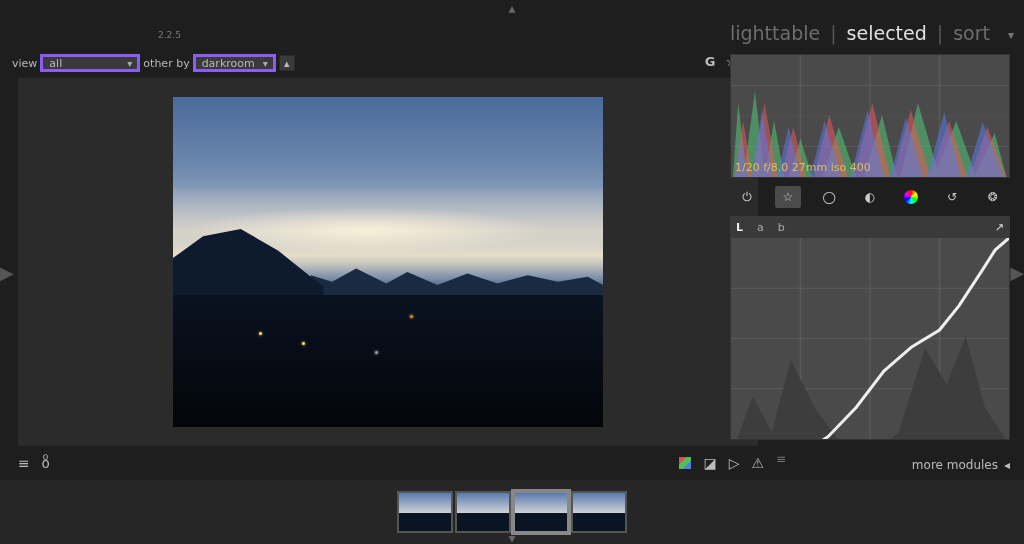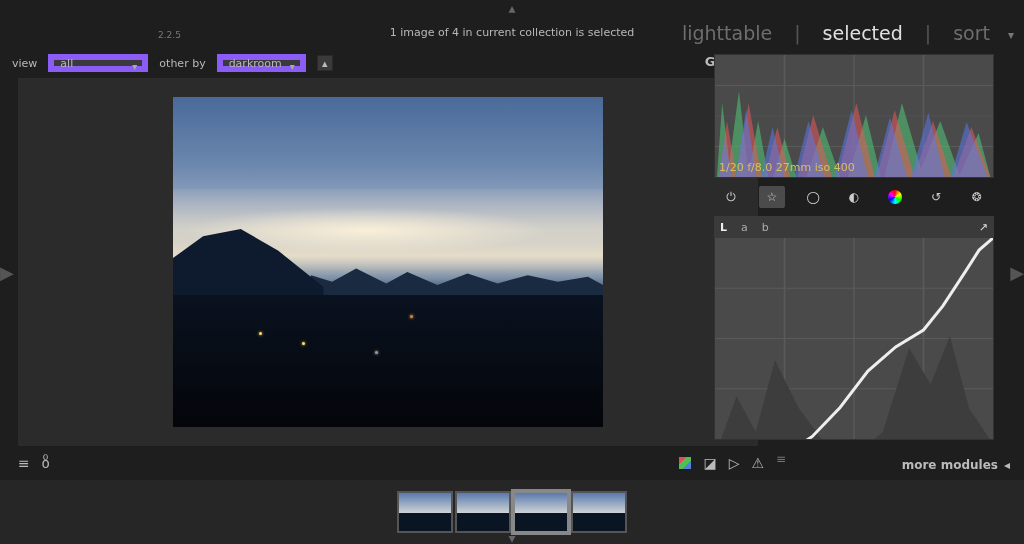--- a/index.html
+++ b/index.html
@@ -15,65 +15,65 @@
   *{box-sizing:border-box;font-family:"DejaVu Sans",Arial,sans-serif;}
   html,body{margin:0;padding:0;width:1024px;height:544px;background:var(--bg);color:var(--fg);overflow:hidden;font-size:12px;}
   
   .top{position:absolute;left:0;top:0;right:0;height:62px;}
   .logo{position:absolute;left:8px;top:5px;display:flex;align-items:center;}
   .logo-svg{width:32px;height:32px;}
   .logo-text{font-size:24px;color:var(--fg-bright);margin-left:6px;font-weight:bold;letter-spacing:.5px;}
   .logo-ver{position:absolute;left:158px;top:30px;font-size:9px;color:var(--fg-dim);}
   .top-center{position:absolute;left:0;right:0;top:26px;text-align:center;font-size:11px;color:var(--fg);}
   .top-center-arrow{position:absolute;left:0;right:0;top:0;text-align:center;color:#666;font-size:14px;cursor:pointer;}
-  .views{position:absolute;right:34px;top:22px;display:flex;align-items:center;font-size:19px;gap:22px;}
+  .views{position:absolute;right:34px;top:22px;display:flex;align-items:center;font-size:19px;gap:10px;}
   .view-link{color:#6e6e6e;cursor:pointer;}
   .view-link.active{color:var(--fg-bright);}
   .view-sep{color:#555;}
   .views-drop{position:absolute;right:10px;top:28px;color:#777;cursor:pointer;}
-  .filterbar{position:absolute;left:12px;top:54px;display:flex;align-items:center;gap:11px;font-size:11px;}
-  .select{background:#3a3a3a;border:6px solid #8b5cf6;color:var(--fg);height:18px;display:inline-flex;align-items:center;padding:0 18px 0 6px;position:relative;cursor:pointer;min-width:80px;}
+  .filterbar{position:absolute;left:12px;top:54px;display:flex;align-items:center;gap:3px;font-size:11px;}
+  .select{background:#3a3a3a;border:3px solid #8b5cf6;color:var(--fg);height:18px;display:inline-flex;align-items:center;padding:0 18px 0 6px;position:relative;cursor:pointer;min-width:80px;}
   .select::after{content:"▾";position:absolute;right:5px;top:1px;color:#aaa;font-size:10px;}
   .sort-asc{width:16px;height:16px;background:#3a3a3a;border:1px solid #2a2a2a;display:inline-flex;align-items:center;justify-content:center;color:#bbb;cursor:pointer;}
   .top-icons{position:absolute;right:266px;top:54px;display:flex;gap:10px;color:#bbb;font-size:13px;align-items:center;}
   .top-icons span{cursor:pointer;}
   
   .left-collapse,.right-collapse{position:absolute;top:50%;transform:translateY(-50%);color:#555;font-size:18px;cursor:pointer;}
   .left-collapse{left:0;}
   .right-collapse{right:0;}
   .center{position:absolute;left:18px;top:78px;width:740px;height:368px;background:#2b2b2b;display:flex;align-items:center;justify-content:center;}
   .photo{width:430px;height:330px;position:relative;overflow:hidden;}
   .sky{position:absolute;inset:0;background:linear-gradient(to bottom,#4a6a9a 0%,#6a86ad 20%,#a7b5c9 40%,#e6ddc8 48%,#7b8fa8 55%,#101a26 62%,#050a12 100%);}
   .clouds{position:absolute;left:0;right:0;top:28%;height:25%;background:radial-gradient(ellipse 60% 40% at 45% 50%,rgba(255,245,220,.85),rgba(200,200,210,0) 70%),linear-gradient(to bottom,rgba(180,180,200,.2),rgba(230,220,200,.7) 50%,rgba(120,130,150,0));}
   .mtn{position:absolute;left:0;bottom:38%;width:35%;height:22%;background:#0e1a2e;clip-path:polygon(0 100%,0 40%,20% 10%,45% 0,70% 30%,100% 80%,100% 100%);}
   .mtn2{position:absolute;left:30%;bottom:40%;width:70%;height:10%;background:#1a2a40;clip-path:polygon(0 100%,3% 40%,10% 60%,18% 20%,28% 65%,35% 30%,45% 70%,55% 35%,65% 65%,75% 40%,85% 60%,95% 45%,100% 70%,100% 100%);}
   .ground{position:absolute;left:0;right:0;bottom:0;height:40%;background:linear-gradient(to bottom,#0a1220,#030509);}
   .light{position:absolute;width:3px;height:3px;background:#f8e070;border-radius:50%;box-shadow:0 0 3px #ffd060;}
   
-  .right{position:absolute;right:30px;top:54px;width:280px;bottom:82px;}
+  .right{position:absolute;right:14px;top:54px;width:280px;bottom:82px;}
   .histo{height:124px;background:#4a4a4a;position:relative;overflow:hidden;border:1px solid #333;}
   .histo-grid{position:absolute;inset:0;background:
     linear-gradient(to right,transparent 24.5%,#5a5a5a 25%,transparent 25.5%,transparent 49.5%,#5a5a5a 50%,transparent 50.5%,transparent 74.5%,#5a5a5a 75%,transparent 75.5%),
     linear-gradient(to bottom,transparent 24.5%,#5a5a5a 25%,transparent 25.5%,transparent 49.5%,#5a5a5a 50%,transparent 50.5%,transparent 74.5%,#5a5a5a 75%,transparent 75.5%);
   }
   .histo svg{position:absolute;inset:0;}
   .histo-info{position:absolute;left:4px;bottom:3px;font-size:11px;color:#d8c060;}
   .modrow{display:flex;justify-content:space-between;padding:8px 4px;gap:4px;}
   .modbtn{width:26px;height:22px;display:flex;align-items:center;justify-content:center;color:#ccc;cursor:pointer;border-radius:2px;}
   .modbtn.active{background:#4b4b4b;}
   .curve-head{display:flex;align-items:center;background:#3a3a3a;height:22px;padding:0 6px;gap:14px;font-size:11px;}
   .curve-head .ch{cursor:pointer;color:#aaa;}
   .curve-head .ch.active{color:#eee;font-weight:bold;}
   .curve-head .arrow{margin-left:auto;color:#ddd;cursor:pointer;}
   .curve{height:202px;background:#4a4a4a;position:relative;border:1px solid #333;border-top:none;overflow:hidden;}
   .curve-grid{position:absolute;inset:0;background:
     linear-gradient(to right,transparent 24.5%,#5a5a5a 25%,transparent 25.5%,transparent 49.5%,#5a5a5a 50%,transparent 50.5%,transparent 74.5%,#5a5a5a 75%,transparent 75.5%),
     linear-gradient(to bottom,transparent 24.5%,#5a5a5a 25%,transparent 25.5%,transparent 49.5%,#5a5a5a 50%,transparent 50.5%,transparent 74.5%,#5a5a5a 75%,transparent 75.5%);
   }
-  .more{position:absolute;right:14px;bottom:72px;font-size:12px;color:#bbb;display:flex;align-items:center;gap:6px;cursor:pointer;font-weight:bold;}
+  .more{position:absolute;right:14px;bottom:72px;font-size:12px;color:#bbb;display:flex;align-items:center;gap:6px;cursor:pointer;}
   .more-handle{position:absolute;right:238px;bottom:78px;color:#777;font-size:12px;}
   
   .btmbar{position:absolute;left:18px;bottom:70px;right:260px;display:flex;align-items:center;height:22px;}
   .btmbar .l,.btmbar .r{display:flex;gap:12px;align-items:center;}
   .btmbar .r{margin-left:auto;}
   .ticon{cursor:pointer;color:#bbb;font-size:14px;display:inline-flex;}
   
   .strip{position:absolute;left:0;right:0;bottom:0;height:64px;background:#262626;display:flex;align-items:center;justify-content:center;gap:2px;}
   .thumb{width:56px;height:42px;border:2px solid #555;position:relative;cursor:pointer;background:#222;}
   .thumb.sel{border-color:#888;outline:2px solid #888;}
@@ -84,21 +84,20 @@
   .thumb.sel .hdr{display:block;}
   .strip-arrow{position:absolute;left:50%;bottom:-2px;transform:translateX(-50%);color:#666;font-size:14px;cursor:pointer;}
   .tilde{position:absolute;}
 </style>
 </head>
 <body>
 
 <div class="top">
   <div class="top-center-arrow">▴</div>
   <div class="logo-ver">2.2.5</div>
-  <div class="top-center">1 image of 4 in current collection is selected</div>
   <div class="views">
     <span class="view-link">lighttable</span>
     <span class="view-sep">|</span>
     <span class="view-link active">selected</span>
     <span class="view-sep">|</span>
     <span class="view-link">sort</span>
   </div>
   <div class="views-drop">▾</div>
 
   <div class="filterbar">

